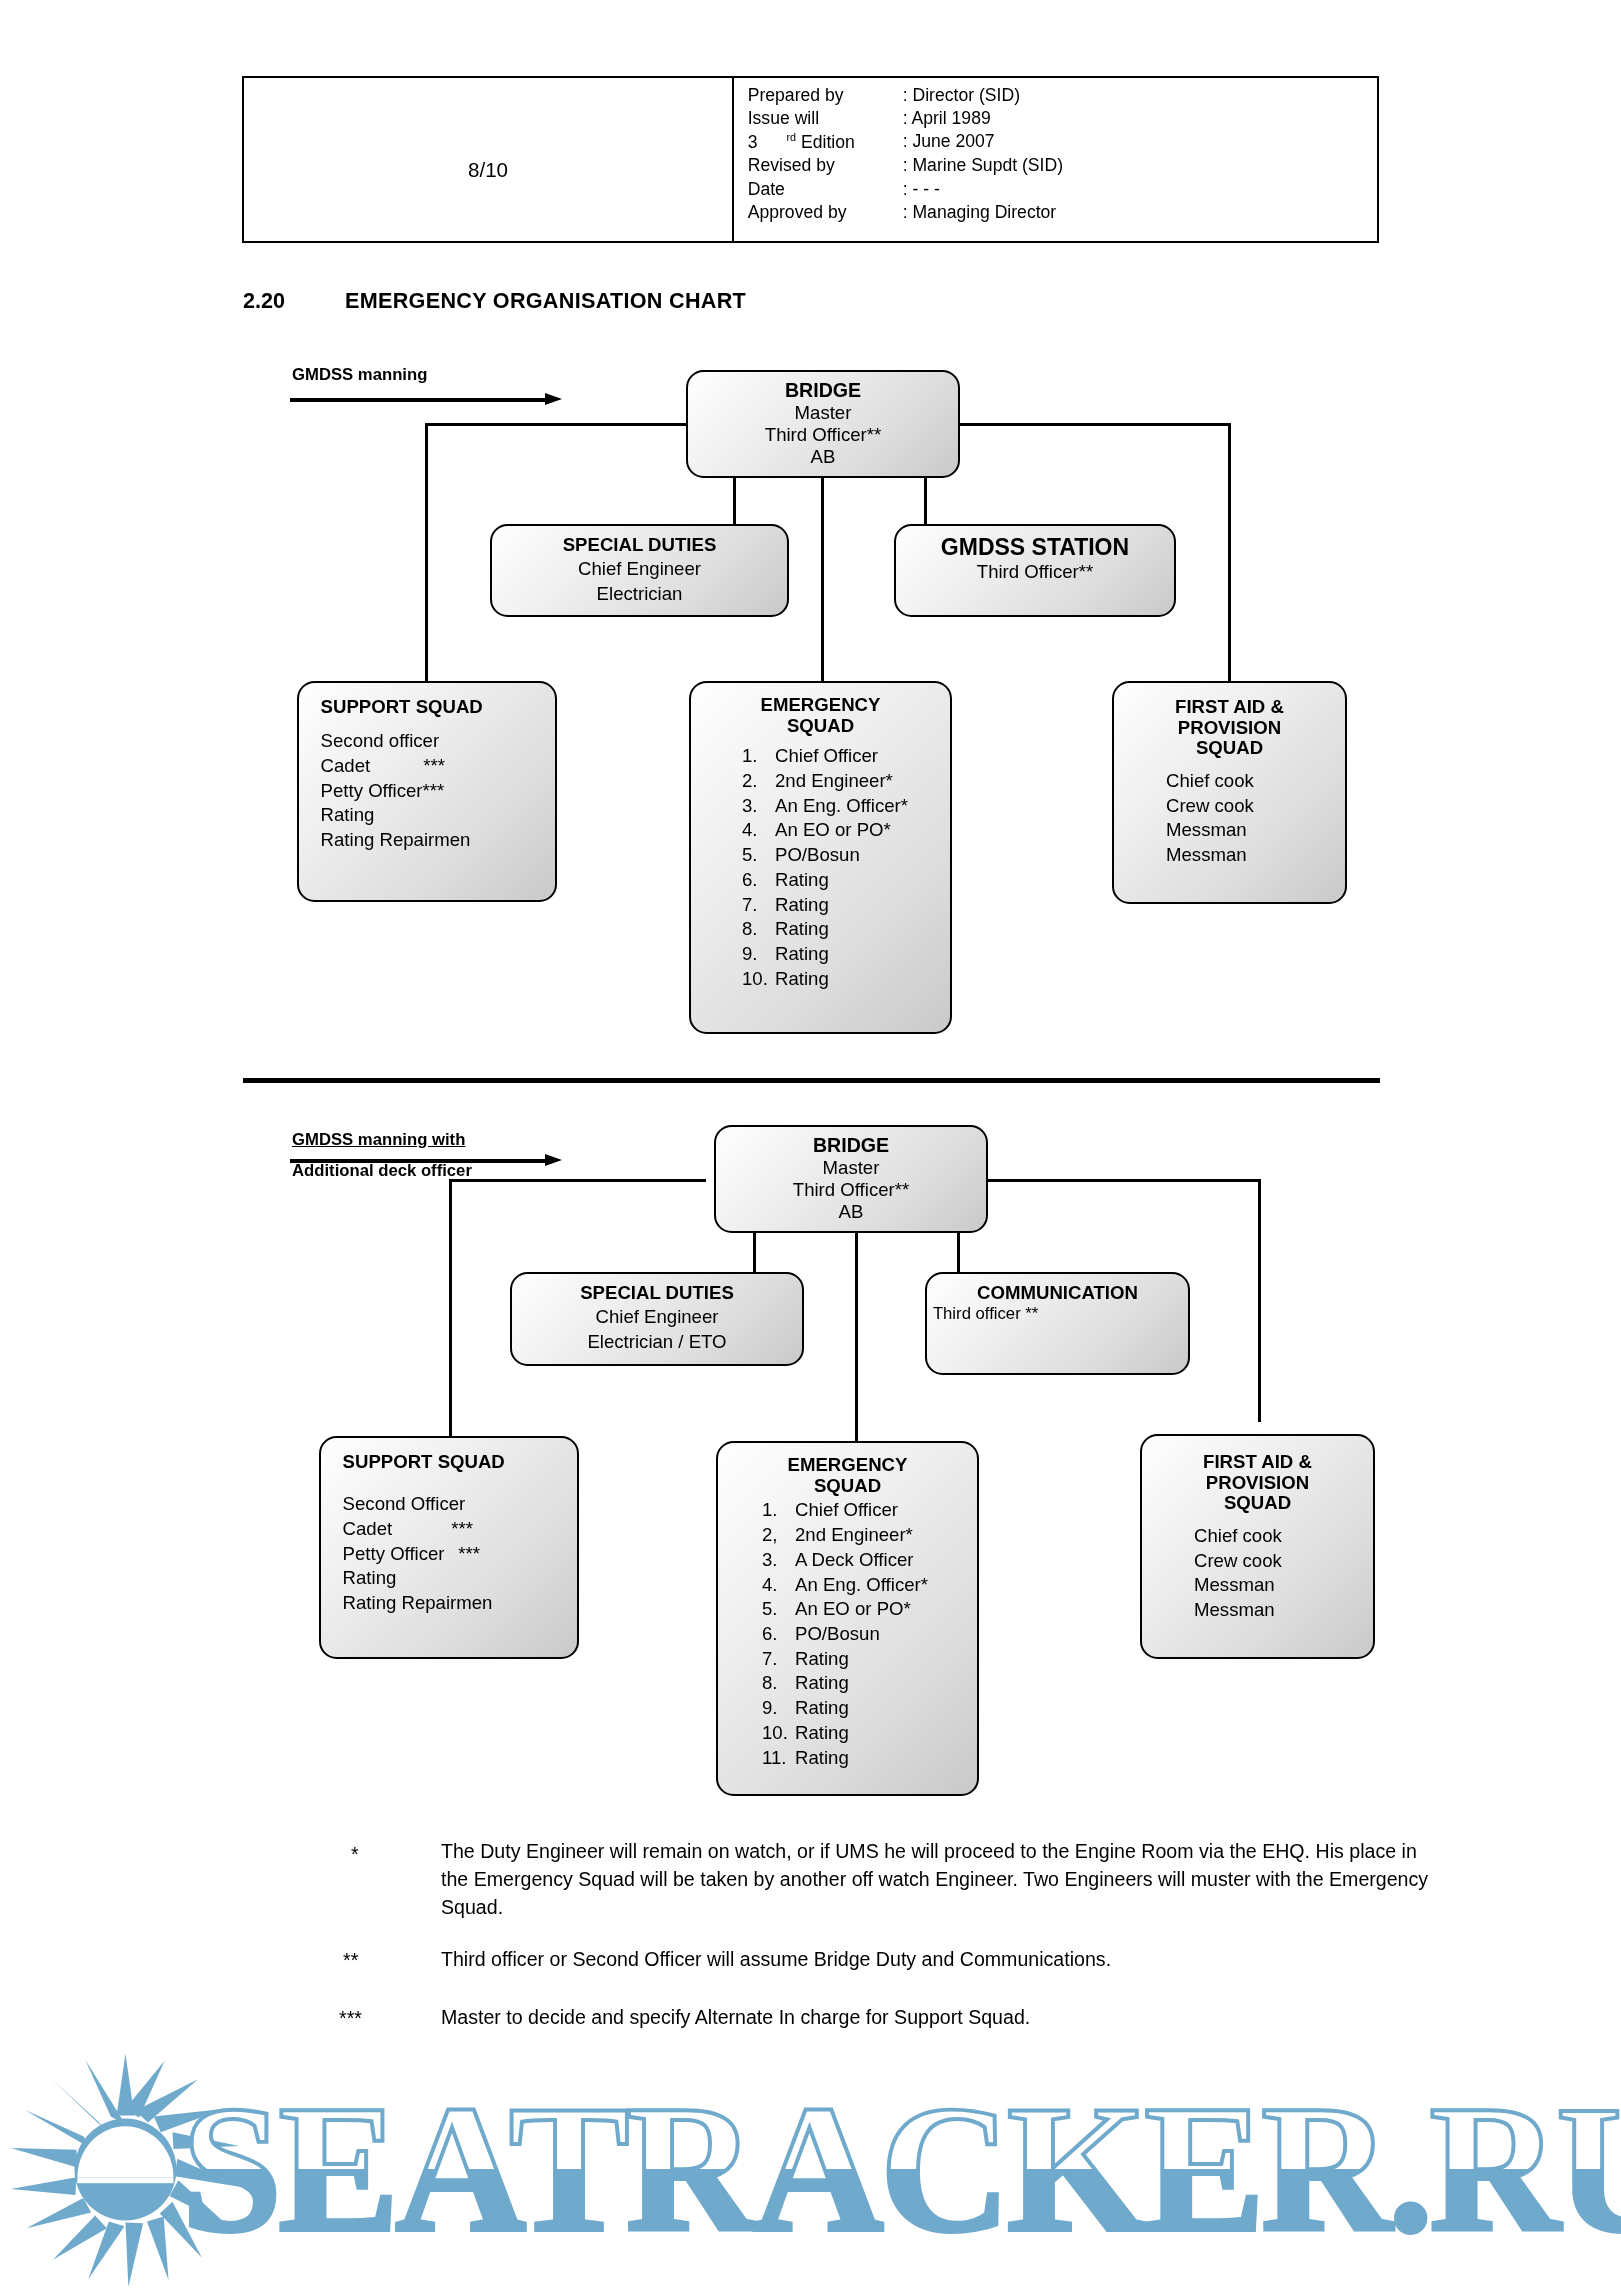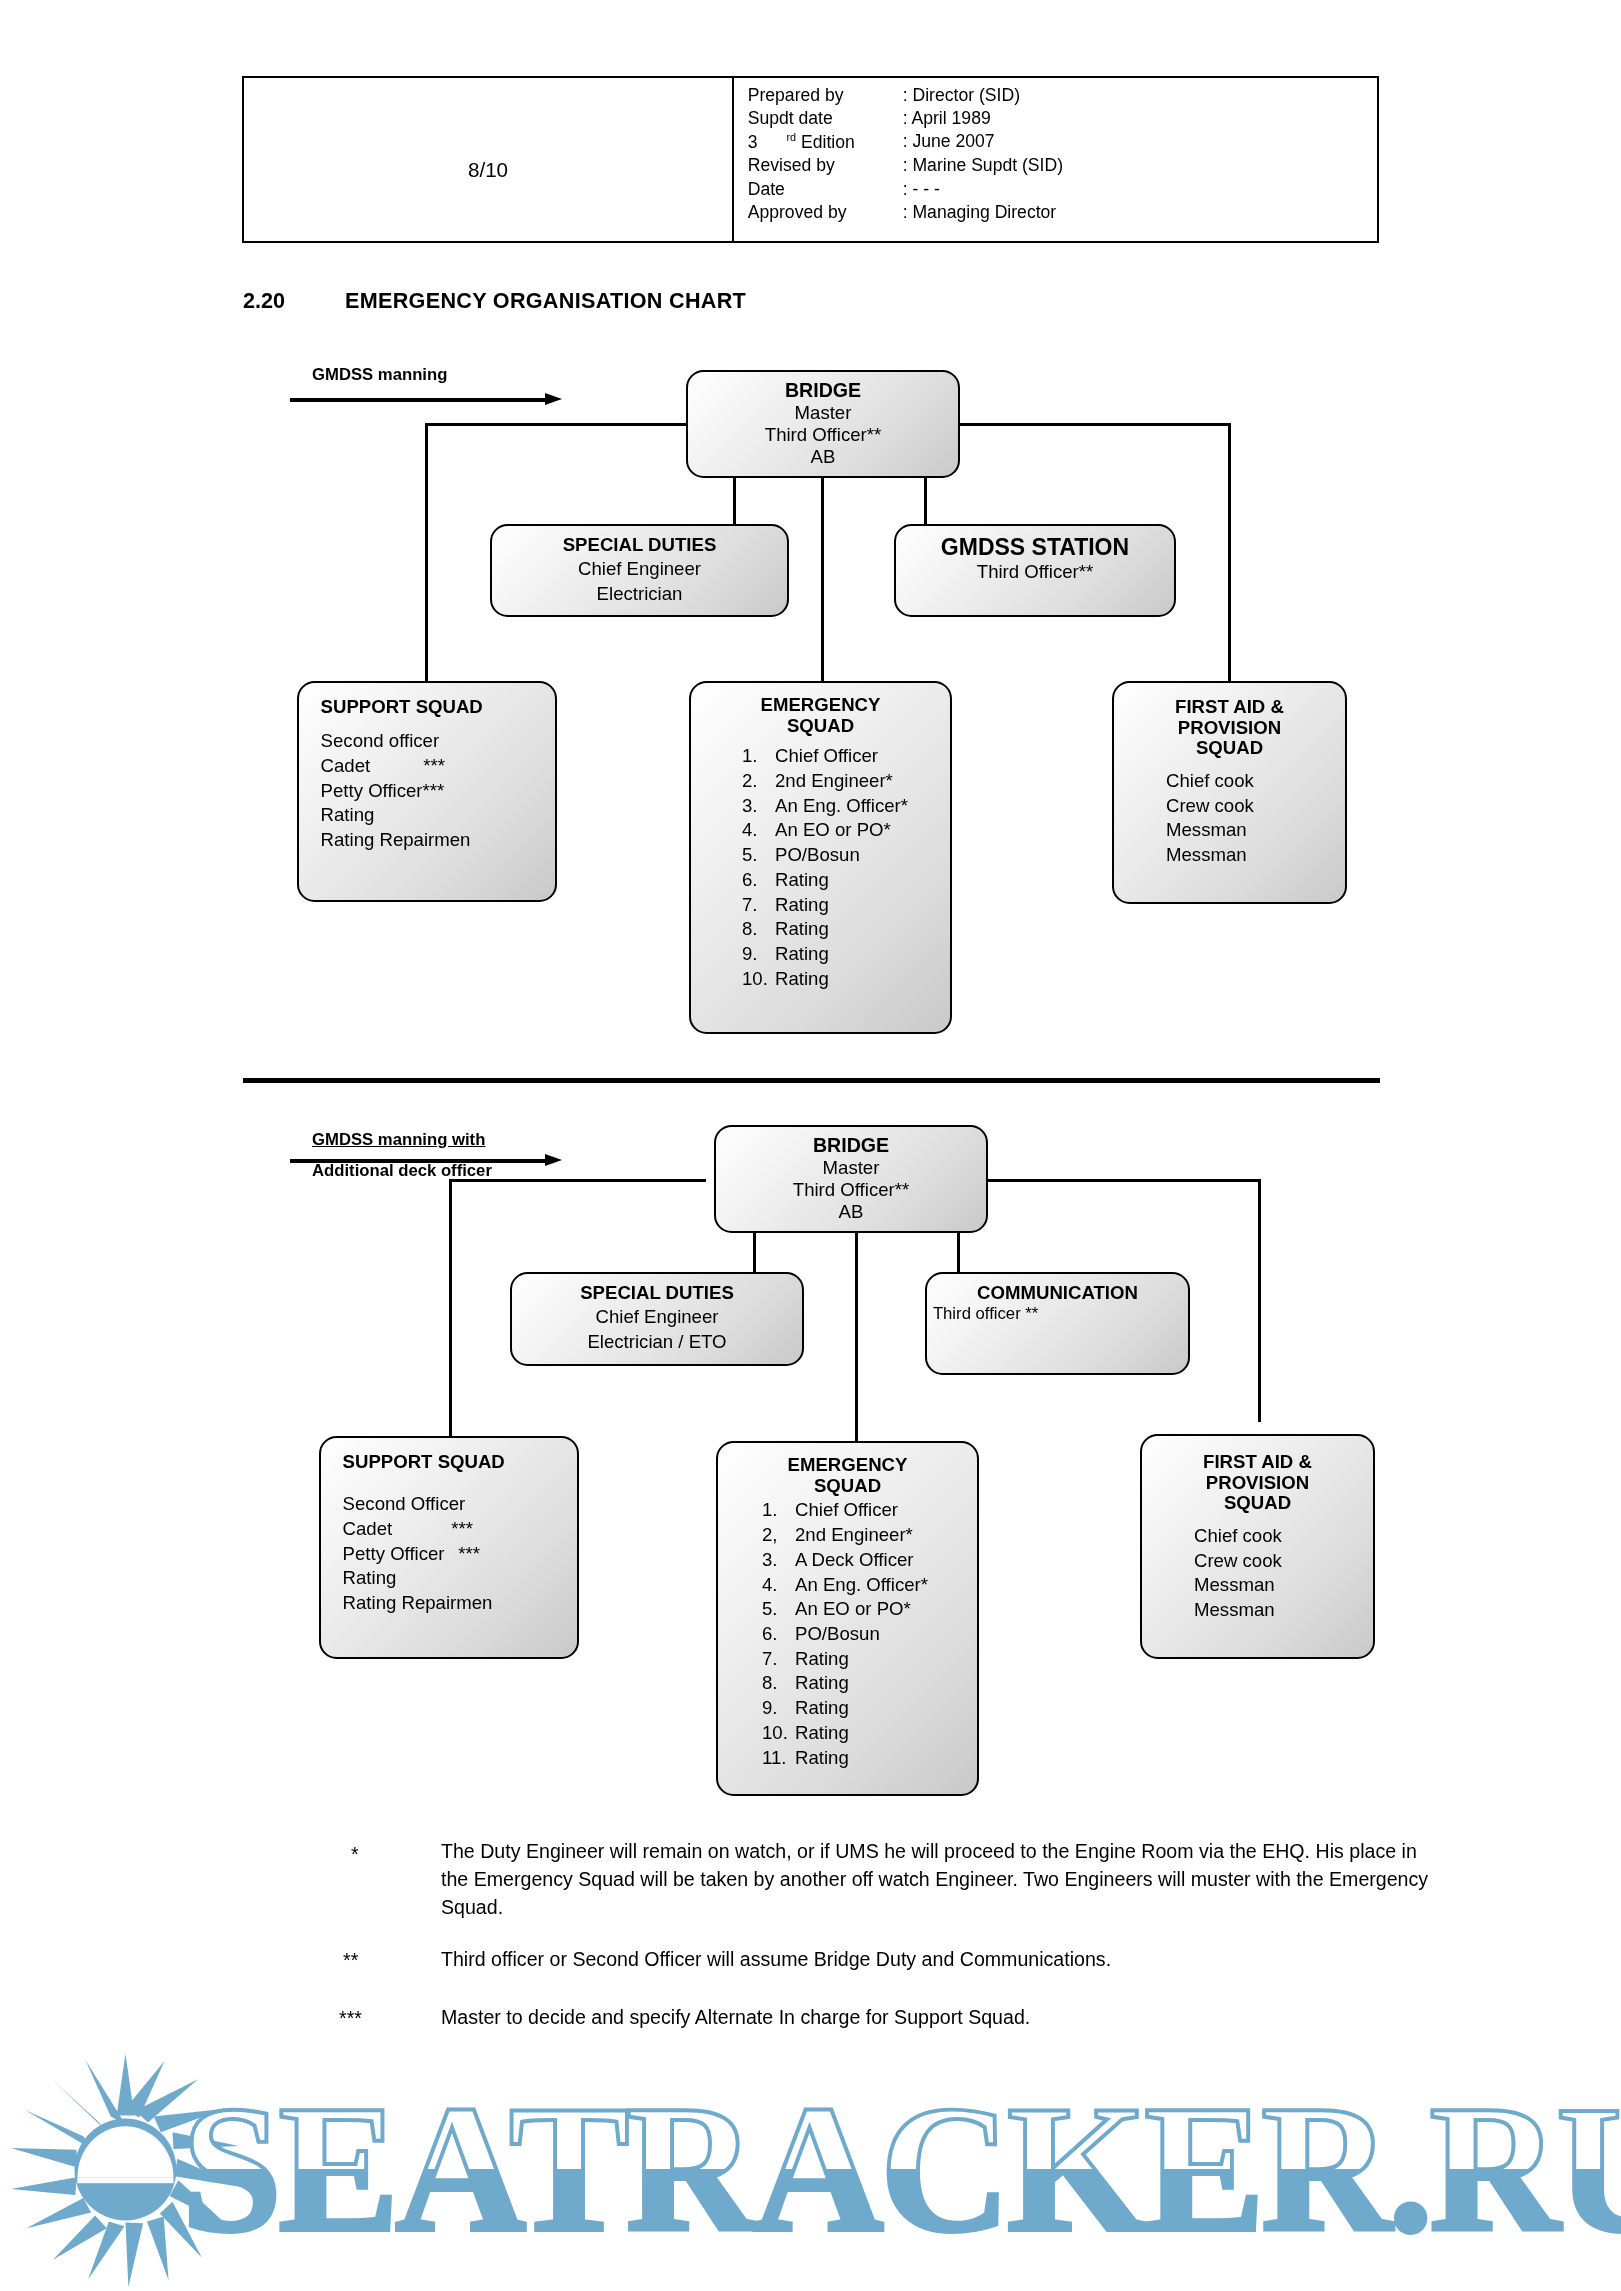--- a/index.html
+++ b/index.html
@@ -45,21 +45,21 @@
     border:2.9px solid #000;border-radius:17.6px;
     background:linear-gradient(135deg,#ffffff 0%,#f2f2f2 28%,#dcdcdc 72%,#c9c9c9 100%);
     z-index:3;
   }
   .box .ttl{font-weight:bold;text-align:center;line-height:1.12;}
   .box .body{line-height:1.18;}
   .ln{position:absolute;background:#000;z-index:1;}
   .lnh{height:2.9px;}
   .lnv{width:2.9px;}
 
-  .flow-label{position:absolute;font-size:16.7px;font-weight:bold;white-space:nowrap;z-index:4;margin-left:20px;}
+  .flow-label{position:absolute;font-size:16.7px;font-weight:bold;white-space:nowrap;z-index:4;}
   .arrow{position:absolute;z-index:4;}
   .arrow .shaft{position:absolute;left:0;top:0;height:3.9px;background:#000;}
   .arrow .head{position:absolute;top:-4.9px;width:0;height:0;
     border-top:6.9px solid transparent;border-bottom:6.9px solid transparent;border-left:17.6px solid #000;}
 
   .divider{position:absolute;left:243px;top:1078px;width:1137px;height:4.9px;background:#000;z-index:2;}
 
   
   .numline{display:flex;}
   .numline .n{width:33px;flex:none;}
@@ -79,21 +79,21 @@
   <div class="hdr">
     <div class="hdr-cell hdr-c2">
       <div class="t2">8/10</div>
     </div>
     <div class="hdr-cell hdr-c3">
       <div class="meta-row">
         <span class="meta-k">Prepared by</span>
         <span class="meta-v">: Director (SID)</span>
       </div>
       <div class="meta-row">
-        <span class="meta-k">Supdt date</span>
+        <span class="meta-k">Issue will</span>
         <span class="meta-v">: April 1989</span>
       </div>
       <div class="meta-row">
         <span class="meta-k"><span>3</span><span class="sup">rd</span><span>  Edition</span></span>
         <span class="meta-v">: June 2007</span>
       </div>
       <div class="meta-row">
         <span class="meta-k">Revised by</span>
         <span class="meta-v">: Marine Supdt (SID)</span>
       </div>

